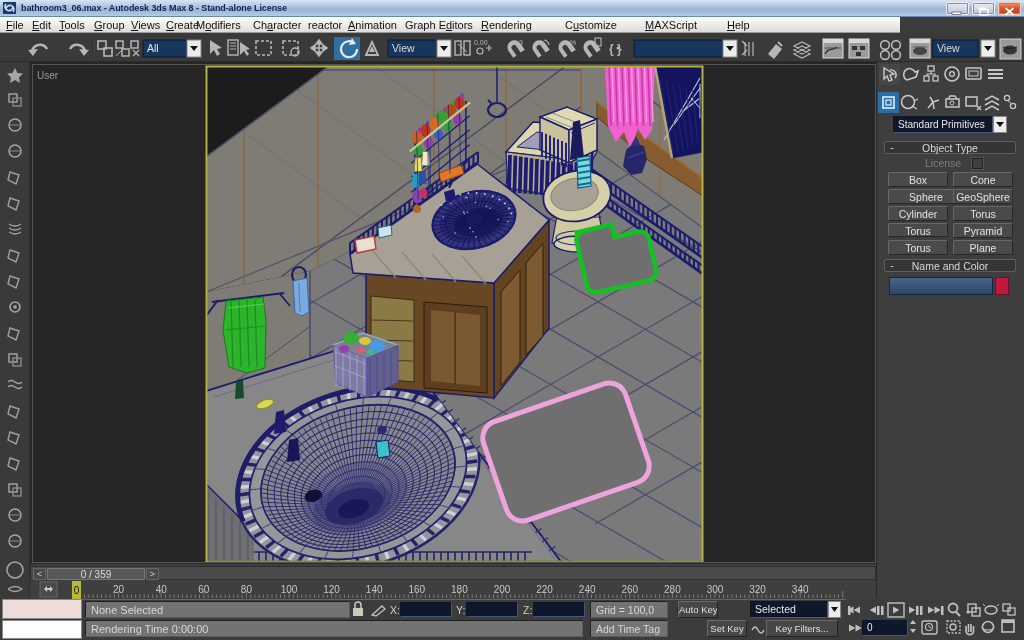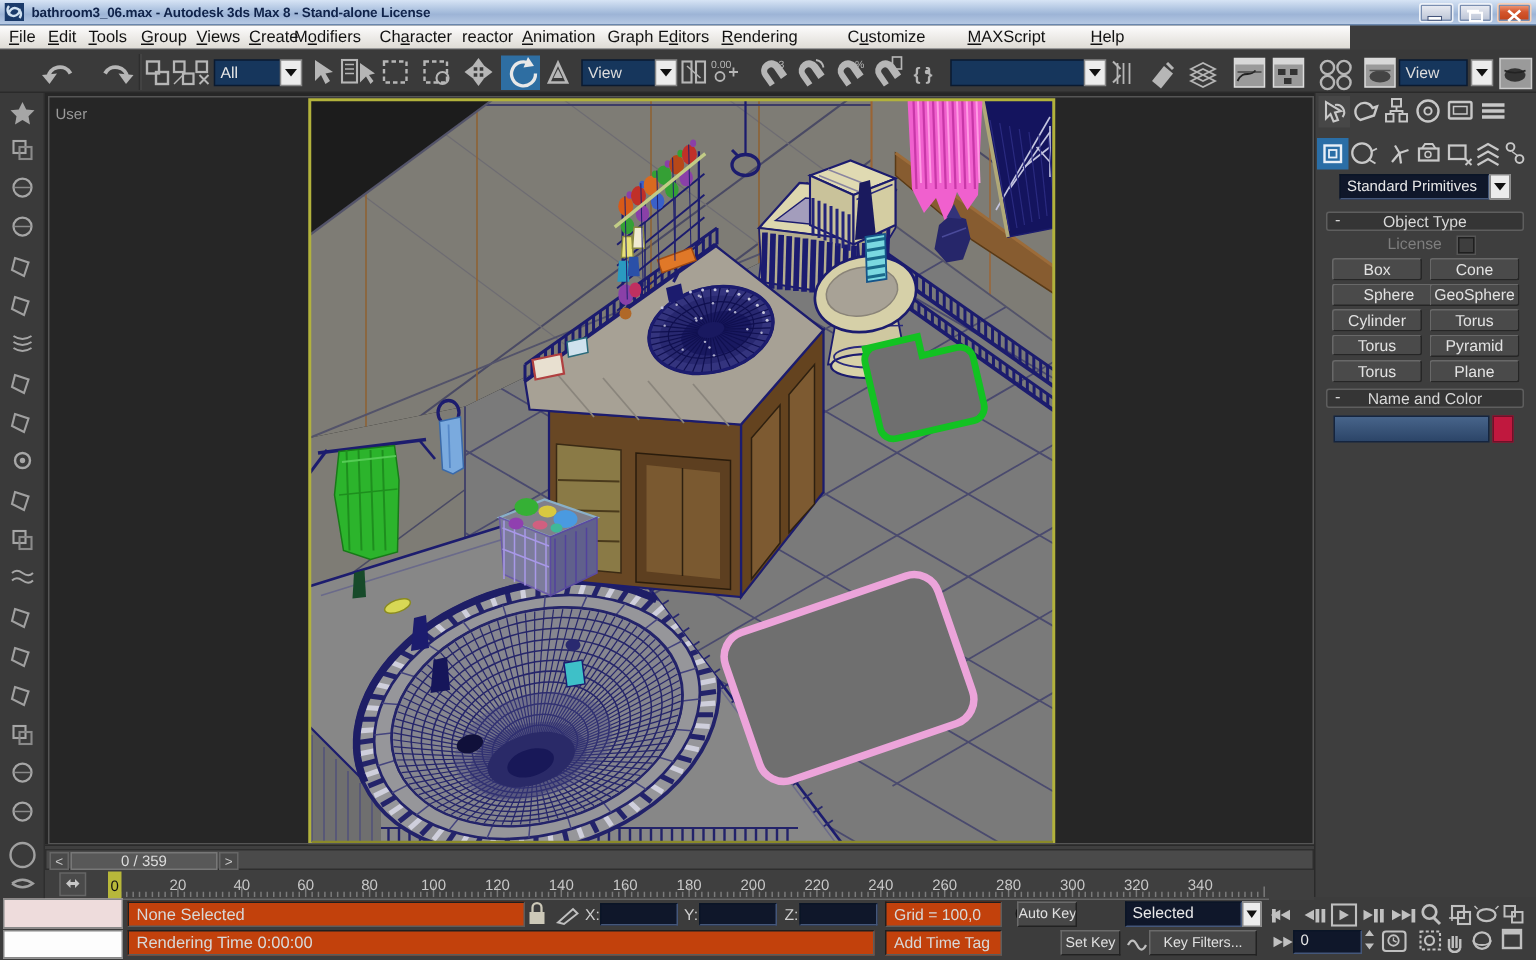--- a/index.html
+++ b/index.html
@@ -7,21 +7,21 @@
 .titletxt{left:21px;top:3px;font-size:9px;font-weight:bold;color:#10234a;letter-spacing:-0.1px}
 .menubar{left:0;top:17px;width:900px;height:16px;background:linear-gradient(#fdfdfd,#dfdcd6);border-bottom:1px solid #9a9a9a}
 .menubar span{position:absolute;top:2px;font-size:11px;color:#111}
 u{text-decoration:underline}
 .leftbar{left:0;top:62px;width:30px;height:538px;background:#3a3a3a;border-right:1px solid #2e2e2e}
 .rpanel{left:876px;top:62px;width:148px;height:536px;background:#3e3e3e;border-left:1px solid #2a2a2a}
 .timerow{left:30px;top:563px;width:846px;height:17px;background:#3f3f3f;border-top:1px solid #2a2a2a}
 .slidertrack{left:0px;top:2px;width:846px;height:14px;background:#4a4a4a;border:1px solid #2e2e2e}
 .thumb{left:16px;top:1px;width:98px;height:12px;background:#585858;border:1px solid #777;color:#ddd;font-size:10px;text-align:center;line-height:12px}
 .statusbar{left:0;top:600px;width:1024px;height:40px;background:#3c3c3c}
-.sunken{background:#c2410c;border-top:1px solid #1f1f1f;border-left:1px solid #1f1f1f;border-bottom:1px solid #5c5c5c;border-right:1px solid #5c5c5c;color:#d8d8d8;font-size:11px}
+.sunken{background:#737373;border-top:1px solid #1f1f1f;border-left:1px solid #1f1f1f;border-bottom:1px solid #5c5c5c;border-right:1px solid #5c5c5c;color:#d8d8d8;font-size:11px}
 .navyf{background:#0f172a;border-top:1px solid #0a1526;border-left:1px solid #0a1526;border-bottom:1px solid #44577a;border-right:1px solid #44577a;color:#e8e8e8;font-size:10px}
 .btn{background:#474747;border-top:1px solid #6a6a6a;border-left:1px solid #6a6a6a;border-bottom:1px solid #222;border-right:1px solid #222;color:#e0e0e0;font-size:9.5px;text-align:center;white-space:nowrap;overflow:hidden}
 .lbl{color:#cfcfcf;font-size:10.5px}
 .rbtn{background:#4a4a4a;border-top:1px solid #686868;border-left:1px solid #686868;border-bottom:1px solid #262626;border-right:1px solid #262626;border-radius:2px;color:#e2e2e2;font-size:10.5px;text-align:center;line-height:14px}
 .rollhead{background:#353535;border:1px solid #5e5e5e;border-radius:2px;color:#d8d8d8;font-size:10.5px;text-align:center;line-height:12px}
 .winbtn{width:23px;height:13px;border-radius:2px;border:1px solid #eef2f8;box-shadow:inset 0 0 0 1px #7a8eb0;background:linear-gradient(#eceef4,#b9c2d4);top:2px}
 </style></head><body>
 
 <div class="abs titlebar"></div>
 <svg class="abs" style="left:3px;top:2px" width="14" height="13">

